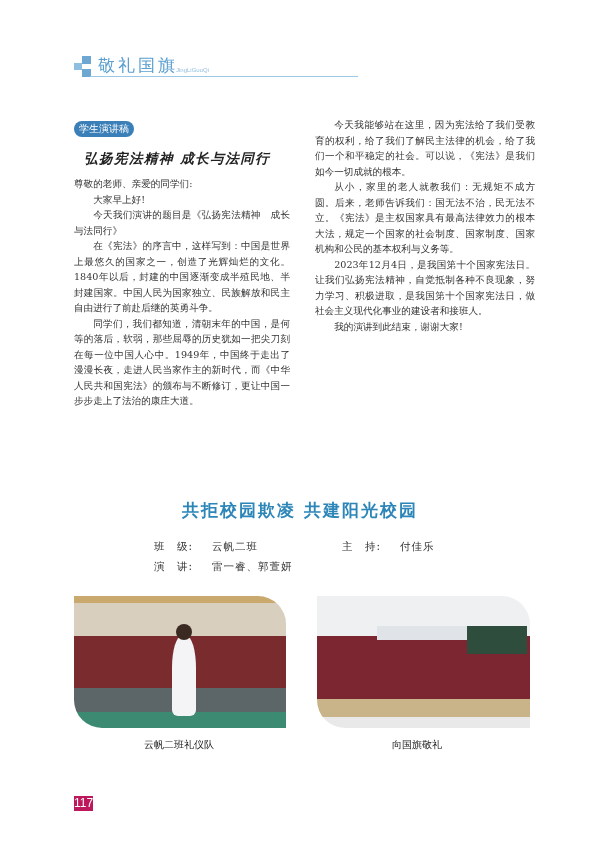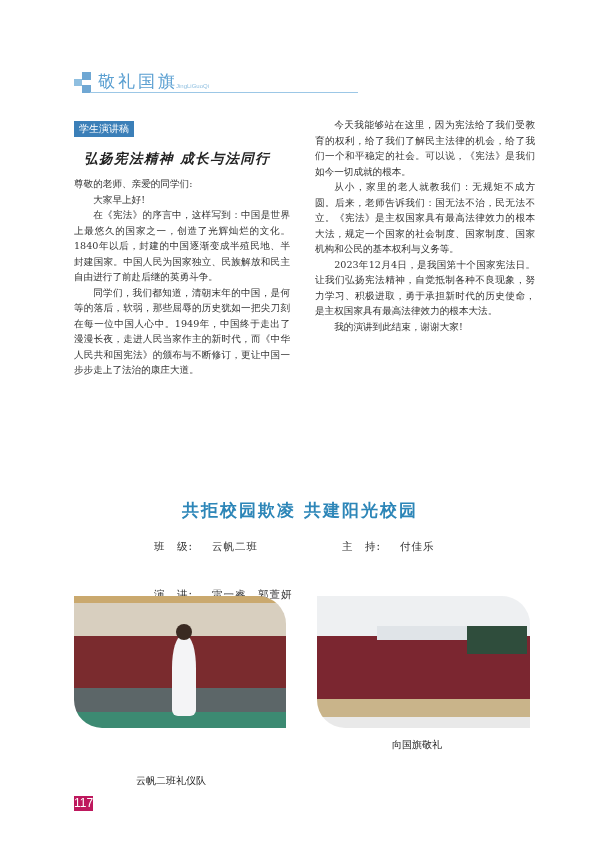--- a/index.html
+++ b/index.html
@@ -1,34 +1,34 @@
 <!DOCTYPE html>
 <html><head>
 <meta charset="utf-8">
 <style>
   html, body { margin: 0; padding: 0; background: #ffffff; }
   body { width: 600px; height: 849px; position: relative; overflow: hidden;
          font-family: "DejaVu Serif", "Liberation Serif", serif; color: #2a2a2a; }
 
   
-  .header { position: absolute; left: 72px; top: 72px; width: 215px; height: 22px; }
+  .header { position: absolute; left: 72px; top: 56px; width: 215px; height: 22px; }
   .hdr-icon { position: absolute; left: 0; top: 0; width: 20px; height: 20px; }
   .hdr-icon span { position: absolute; background: #6fa7d3; }
   .hdr-icon .a { left: 10px; top: 0; width: 9px; height: 8px; }
   .hdr-icon .b { left: 2px; top: 7px; width: 8px; height: 7px; background:#8fbfe0; }
   .hdr-icon .c { left: 10px; top: 13px; width: 9px; height: 8px; }
   .hdr-title { position: absolute; left: 26px; top: -2px; font-family: "DejaVu Sans", sans-serif;
                font-size: 17px; letter-spacing: 3px; color: #5a9fd1; }
   .hdr-pinyin { position: absolute; left: 104px; top: 11px; font-family: "Liberation Sans", sans-serif;
                 font-size: 6px; color: #8fbfe0; }
   .hdr-line { position: absolute; left: 18px; top: 20px; width: 268px; height: 1px; background: #9cc7e6; }
 
   
   .tag { position: absolute; left: 74px; top: 121px; padding: 1px 5px; background: #3b7fb8;
-         color: #fff; font-family: "DejaVu Sans", sans-serif; font-size: 10px; border-radius: 0; }
+         color: #fff; font-family: "DejaVu Sans", sans-serif; font-size: 10px; border-radius: 8px; }
 
   .col-title { position: absolute; left: 84px; top: 150px; font-size: 13.5px; font-weight: bold;
                letter-spacing: 1.5px; color: #222; font-style: italic; }
 
   .col { position: absolute; font-size: 9.6px; line-height: 15.5px; color: #333; text-align: justify; }
   .col p { margin: 0; }
   .col .ind { text-indent: 2em; }
   .left-col { left: 74px; top: 176px; width: 216px; }
   .right-col { left: 315px; top: 117px; width: 220px; }
 
@@ -63,48 +63,49 @@
   <div class="hdr-pinyin">JingLiGuoQi</div>
   <div class="hdr-line"></div>
 </div>
 
 <div class="tag">学生演讲稿</div>
 <div class="col-title">弘扬宪法精神 成长与法同行</div>
 
 <div class="col left-col">
   <p>尊敬的老师、亲爱的同学们:</p>
   <p class="ind">大家早上好!</p>
+  <p class="ind">今天我们演讲的题目是《弘扬宪法精神　成长与法同行》</p>
   <p class="ind">在《宪法》的序言中，这样写到：中国是世界上最悠久的国家之一，创造了光辉灿烂的文化。1840年以后，封建的中国逐渐变成半殖民地、半封建国家。中国人民为国家独立、民族解放和民主自由进行了前赴后继的英勇斗争。</p>
   <p class="ind">同学们，我们都知道，清朝末年的中国，是何等的落后，软弱，那些屈辱的历史犹如一把尖刀刻在每一位中国人心中。1949年，中国终于走出了漫漫长夜，走进人民当家作主的新时代，而《中华人民共和国宪法》的颁布与不断修订，更让中国一步步走上了法治的康庄大道。</p>
 </div>
 
 <div class="col right-col">
   <p class="ind">今天我能够站在这里，因为宪法给了我们受教育的权利，给了我们了解民主法律的机会，给了我们一个和平稳定的社会。可以说，《宪法》是我们如今一切成就的根本。</p>
   <p class="ind">从小，家里的老人就教我们：无规矩不成方圆。后来，老师告诉我们：国无法不治，民无法不立。《宪法》是主权国家具有最高法律效力的根本大法，规定一个国家的社会制度、国家制度、国家机构和公民的基本权利与义务等。</p>
-  <p class="ind">2023年12月4日，是我国第十个国家宪法日。让我们弘扬宪法精神，自觉抵制各种不良现象，努力学习、积极进取，勇于承担新时代的历史使命，是主权国家具有最高法律效力的根本大法。</p>
+  <p class="ind">2023年12月4日，是我国第十个国家宪法日。让我们弘扬宪法精神，自觉抵制各种不良现象，努力学习、积极进取，是我国第十个国家宪法日，做社会主义现代化事业的建设者和接班人。</p>
   <p class="ind">我的演讲到此结束，谢谢大家!</p>
 </div>
 
 <div class="title2">共拒校园欺凌 共建阳光校园</div>
 
 <div class="meta" style="left:154px; top:540px;">
   <span class="lbl">班　级:</span><span>云帆二班</span>
 </div>
 <div class="meta" style="left:342px; top:540px;">
   <span class="lbl">主　持:</span><span>付佳乐</span>
 </div>
-<div class="meta" style="left:154px; top:560px;margin-top:28px;">
+<div class="meta" style="left:154px; top:560px;">
   <span class="lbl">演　讲:</span><span>雷一睿、郭萱妍</span>
 </div>
 
 <div class="photo photo1">
   <div class="fig" style="left:98px; top:40px; width:24px; height:80px; background:#f4f4f6;"></div>
   <div class="fig" style="left:102px; top:28px; width:16px; height:16px; background:#3a2a22; border-radius:50%;"></div>
 </div>
-<div class="caption" style="left:136px;margin-top:36px;">云帆二班礼仪队</div>
+<div class="caption" style="left:144px;">云帆二班礼仪队</div>
 
 <div class="photo photo2">
   <div class="fig" style="left:60px; top:30px; width:120px; height:14px; background:#e0e4e8; border-radius:0;"></div>
   <div class="fig" style="left:150px; top:30px; width:60px; height:28px; background:#2f4d3c; border-radius:0;"></div>
 </div>
 <div class="caption" style="left:392px;">向国旗敬礼</div>
 
 <div class="page-num">117</div>
 
 </body></html>

